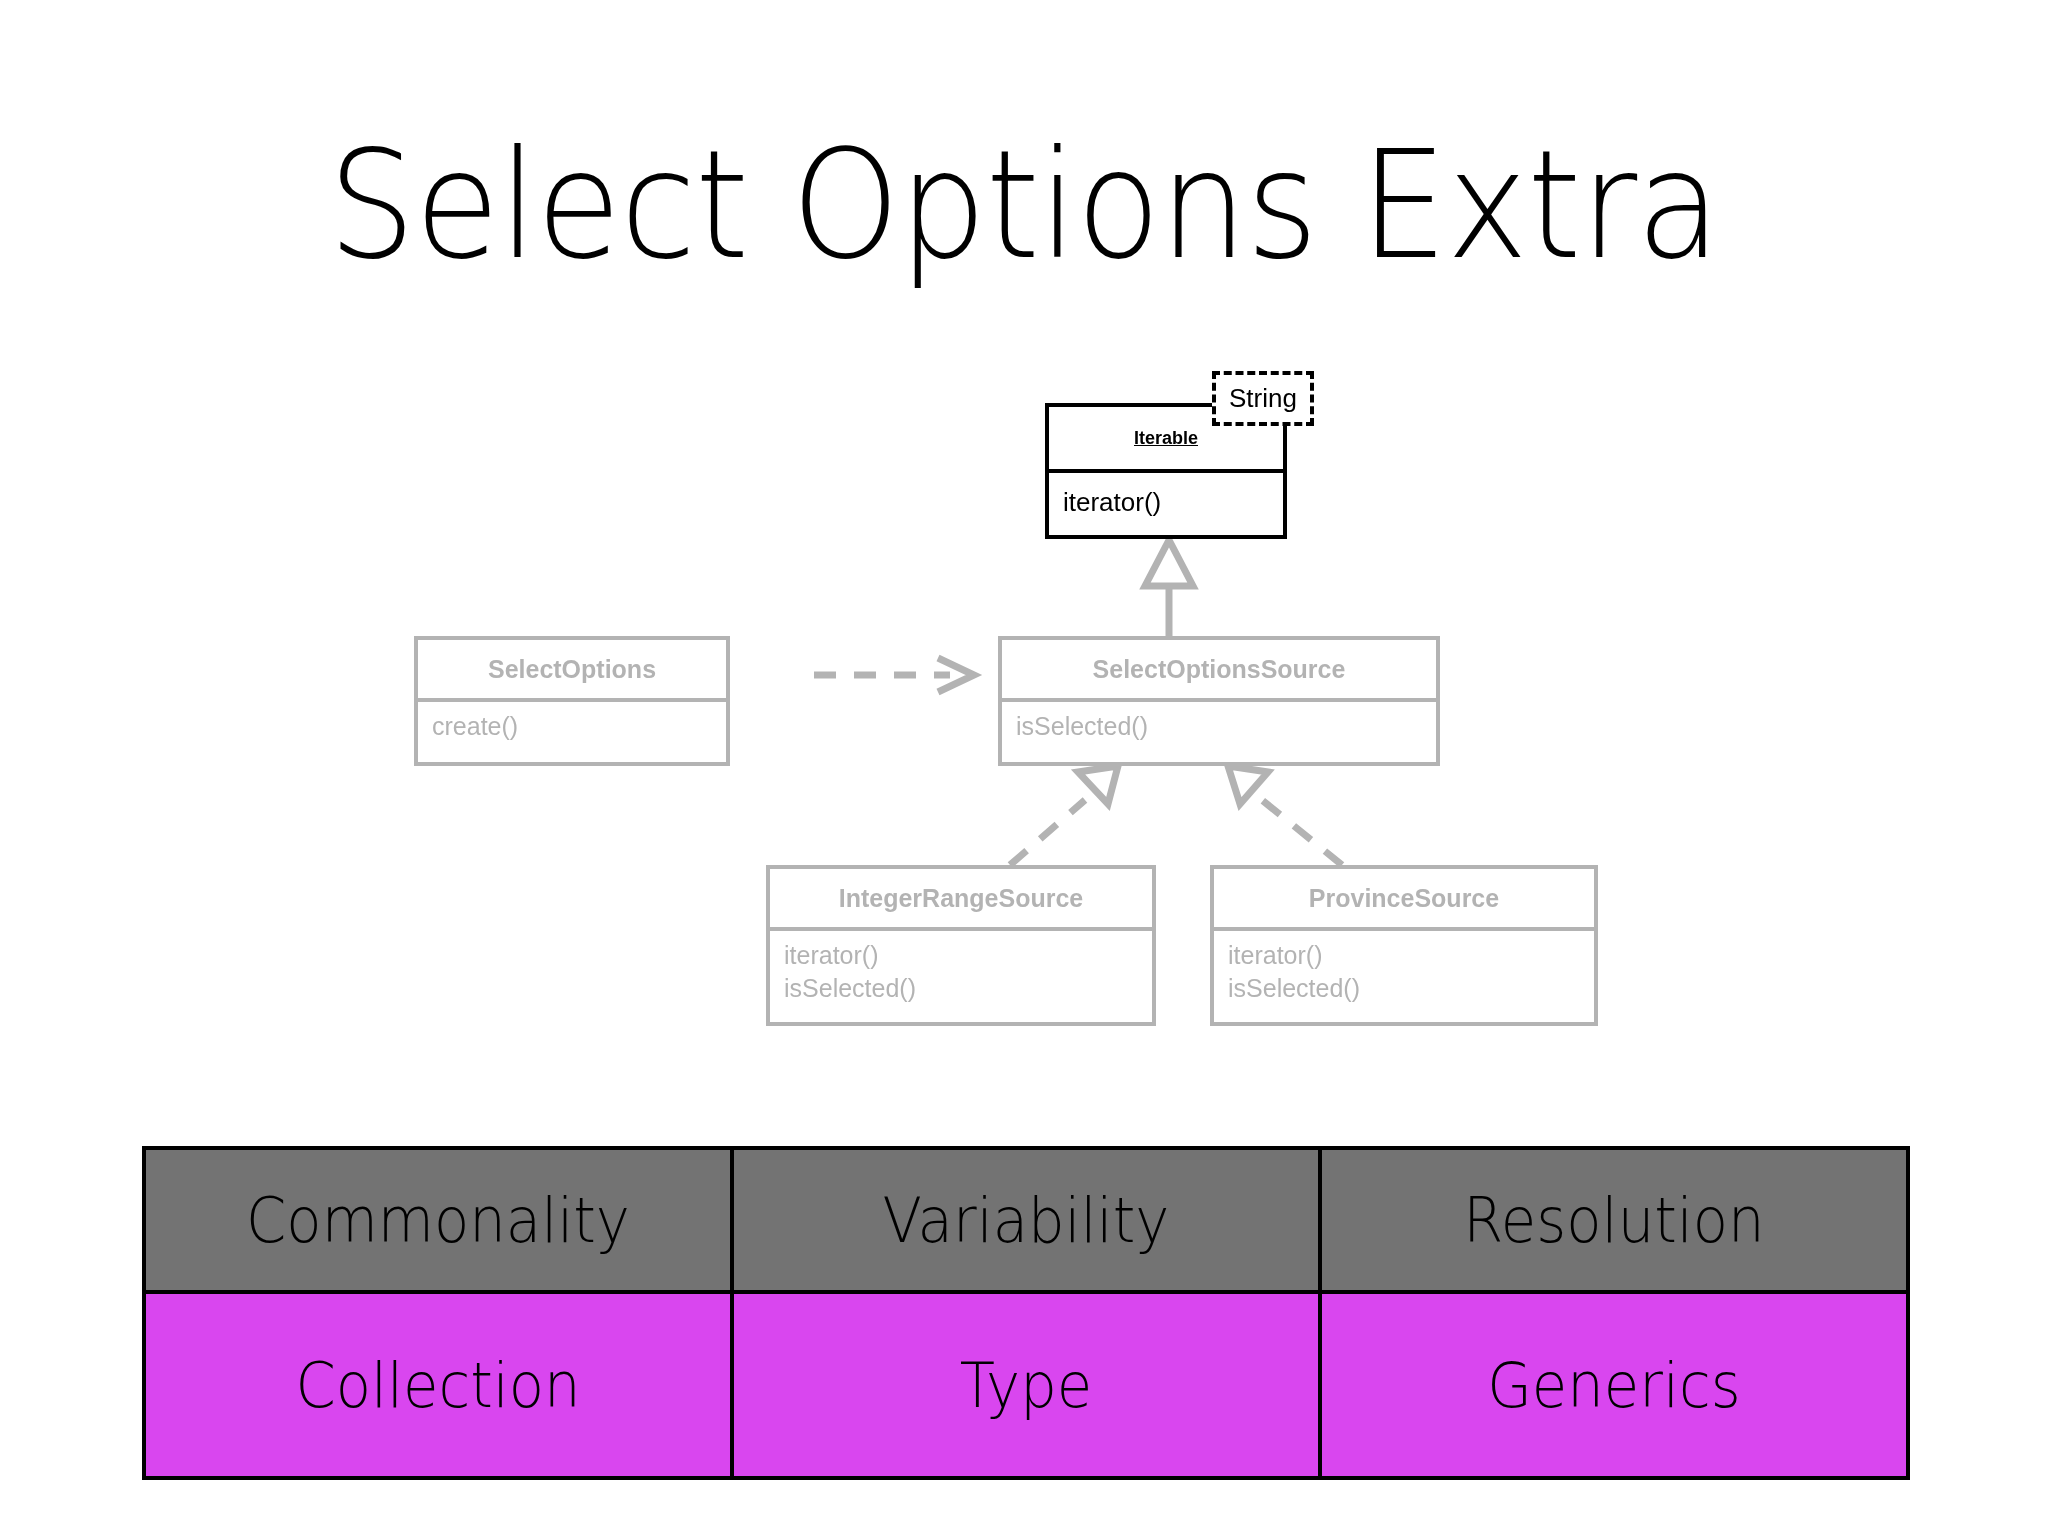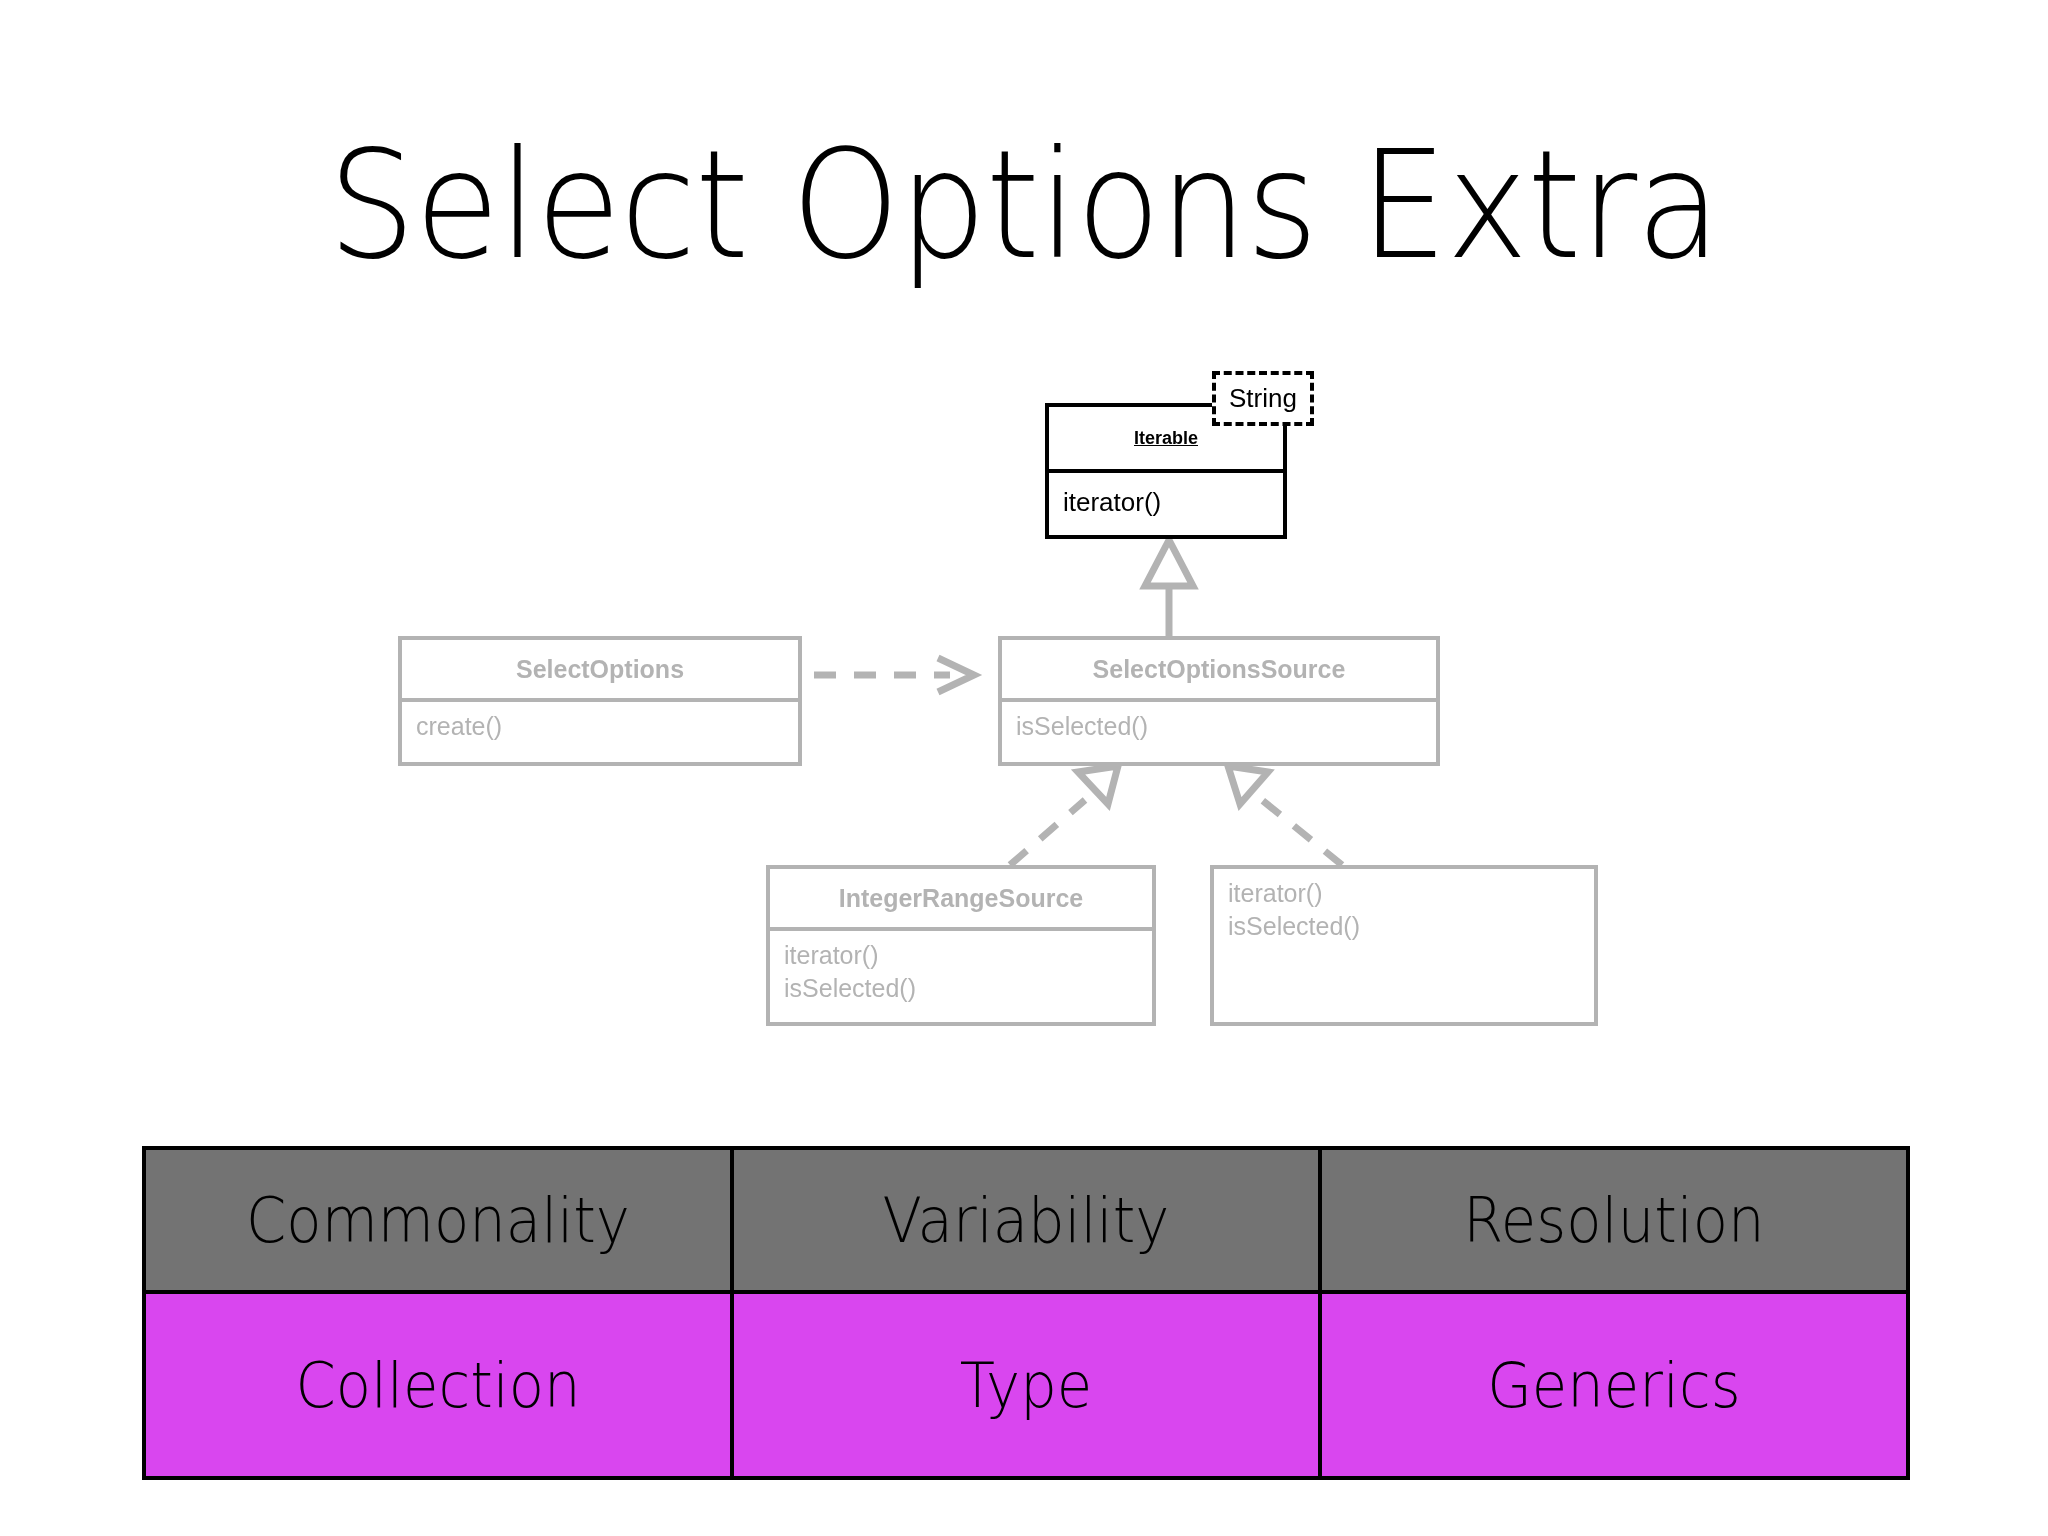--- a/index.html
+++ b/index.html
@@ -107,21 +107,21 @@
     background: #ffffff;
     display: flex;
     align-items: center;
     justify-content: center;
     font-size: 26px;
     color: #000000;
     z-index: 4;
     text-align: right;
   }
 
-  #selectoptions-class { left: 398px; top: 636px; width: 404px; height: 130px; }
+  #selectoptions-class { left: 414px; top: 636px; width: 316px; height: 130px; }
   #selectoptions-class > .uml-head { height: 62px; }
   #selectoptions-class > .uml-body { height: 64px; }
 
   #selectoptionssource-class { left: 998px; top: 636px; width: 442px; height: 130px; }
   #selectoptionssource-class > .uml-head { height: 62px; }
   #selectoptionssource-class > .uml-body { height: 64px; }
 
   #integerrangesource-class { left: 766px; top: 865px; width: 390px; height: 161px; }
   #integerrangesource-class > .uml-head { height: 62px; }
   #integerrangesource-class > .uml-body { height: 95px; }
@@ -211,20 +211,21 @@
     <div class="uml-body">isSelected()</div>
   </div>
 
   <div class="uml-box grey" id="integerrangesource-class">
     <div class="uml-head">IntegerRangeSource</div>
     <div class="uml-body">iterator()
 isSelected()</div>
   </div>
 
   <div class="uml-box grey" id="provincesource-class">
+    <div class="uml-head">ProvinceSource</div>
     <div class="uml-body">iterator()
 isSelected()</div>
   </div>
 </div>
 
 <table id="cvr-table">
   <colgroup>
     <col class="c1">
       <col class="c2">
       <col class="c3">

